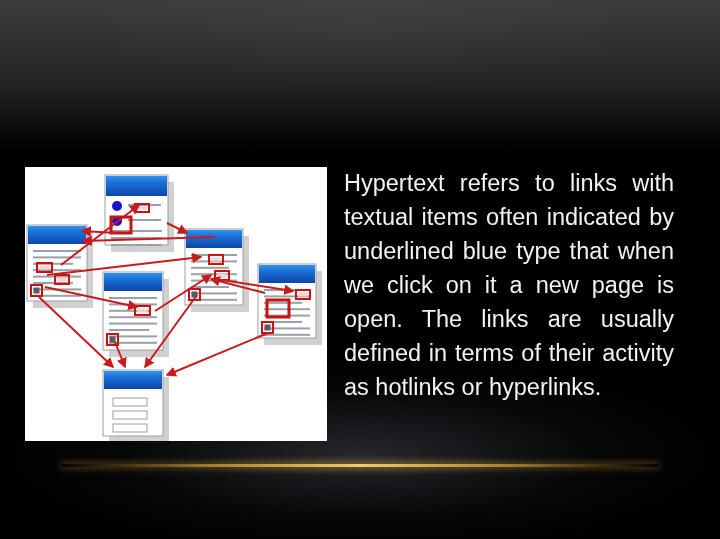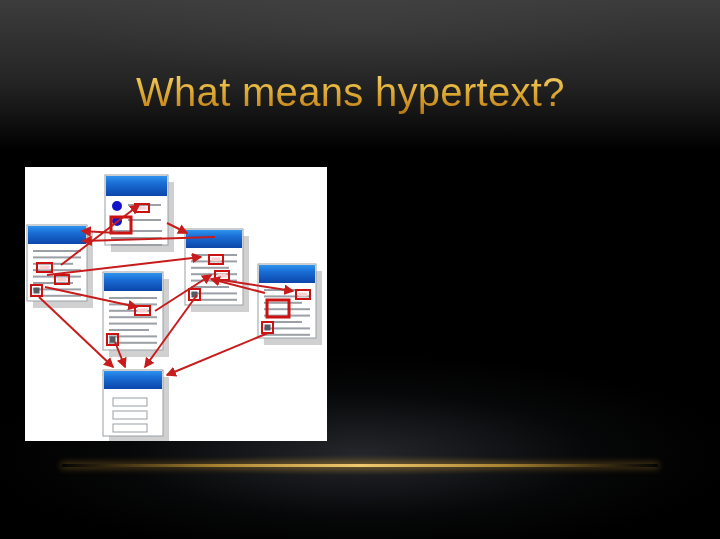--- a/index.html
+++ b/index.html
@@ -102,22 +102,22 @@
 </head>
 <body>
 
 <div id="slide">
 
   <div class="bg-top"></div>
   <div class="bg-vignette"></div>
   <div class="gold-rule-glow"></div>
   <div class="gold-rule"></div>
 
-  <div id="title">What means hypertext?</div>
-
+
+  <div id="body-text">Hypertext refers to links with textual items often indicated by underlined blue type that when we click on it a new page is open. The links are usually defined in terms of their activity as hotlinks or hyperlinks.</div>
 
   <div id="picture">
     <svg id="diagram" width="302" height="274" viewBox="0 0 302 274">
       <defs>
         <linearGradient id="hdrBlue" x1="0" y1="0" x2="0" y2="1">
           <stop offset="0%" stop-color="#2f93ee"></stop>
           <stop offset="35%" stop-color="#1a6fd6"></stop>
           <stop offset="100%" stop-color="#0c46aa"></stop>
         </linearGradient>
         <marker id="arrowHead" viewBox="0 0 10 10" refX="8.5" refY="5" markerWidth="5.2" markerHeight="5.2" orient="auto-start-reverse">

